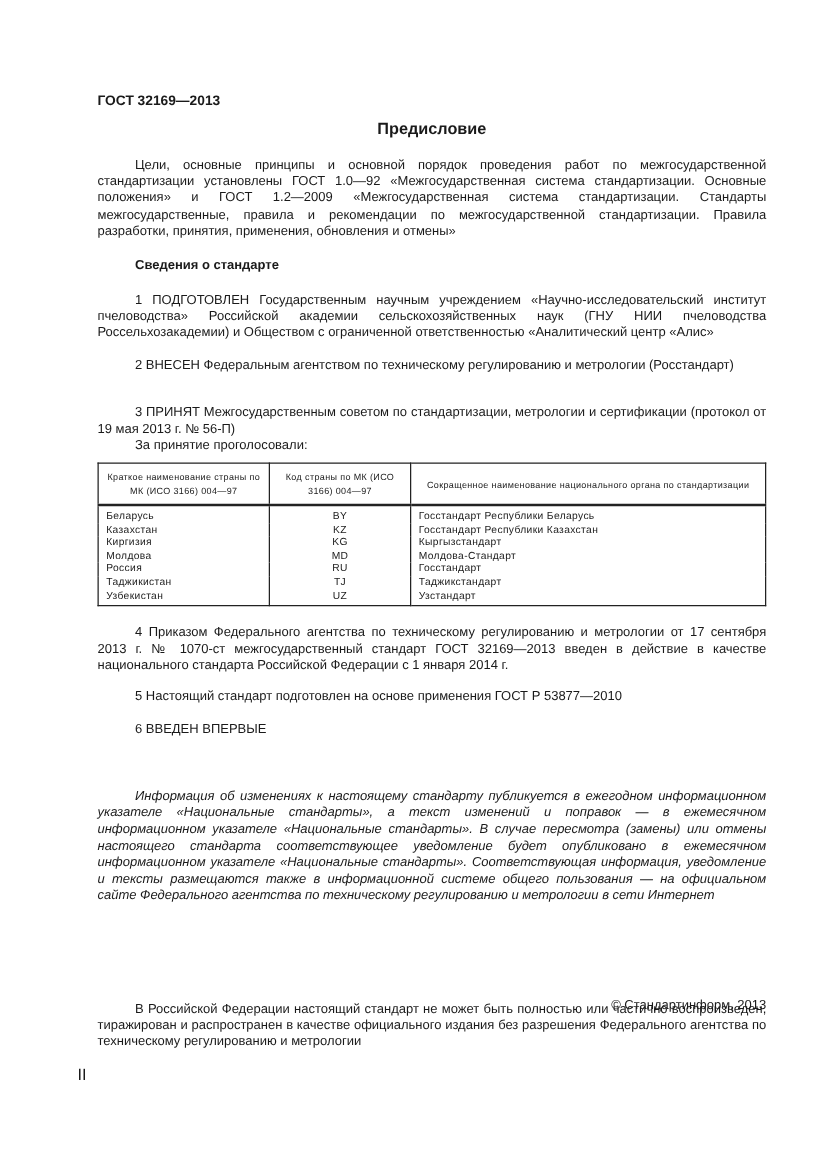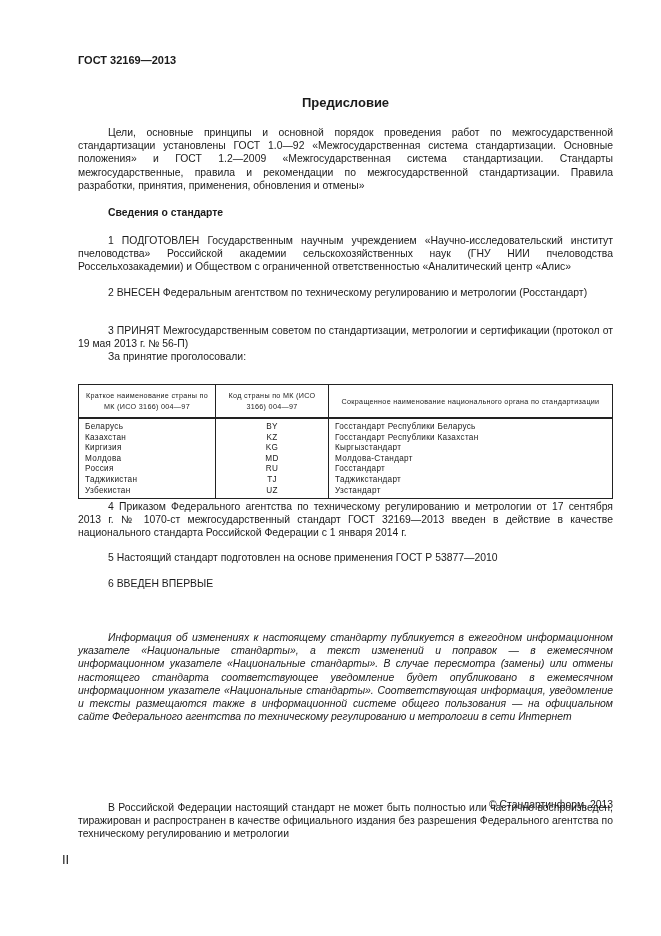--- a/index.html
+++ b/index.html
@@ -2,39 +2,39 @@
 <html><head>
   <meta charset="utf-8">
   <style>
     html, body { margin: 0; padding: 0; background: #ffffff; }
     body {
       width: 661px; height: 936px; position: relative; overflow: hidden;
       font-family: "Liberation Sans", sans-serif; color: #1a1a1a;
     }
     .page { position: absolute; left: 0; top: 0; width: 661px; height: 936px; }
     .doc-header {
-      position: absolute; left: 78px; top: 54px;
+      position: absolute; left: 78px; top: 75px;
       font-size: 11px; font-weight: bold; letter-spacing: 0;
     }
     .title {
       position: absolute; left: 78px; width: 535px; top: 95px;
       text-align: center; font-size: 13px; font-weight: bold;
     }
     .para {
       position: absolute; left: 78px; width: 535px;
       font-size: 10.4px; line-height: 13.2px; text-align: justify;
       text-align-last: left;
     }
     .indent { text-indent: 30px; }
     .bold { font-weight: bold; }
     .italic { font-style: italic; }
     .right { text-align: right; text-align-last: right; margin-top: 23px; }
 
     table.members {
-      position: absolute; left: 78px; top: 384px; width: 535px;
+      position: absolute; left: 78px; top: 370px; width: 535px;
       border-collapse: collapse; font-size: 8.2px; letter-spacing: 0.3px;
     }
     table.members th {
       font-weight: normal; font-size: 7.2px; line-height: 11px;
       border: 1px solid #222; border-bottom: 2px solid #222;
       padding: 5px 3px 5px 3px; text-align: center; vertical-align: middle; height: 21px;
     }
     table.members td {
       border-left: 1px solid #222; border-right: 1px solid #222;
       padding: 0 6px; line-height: 10.6px; vertical-align: top; margin-left: 44px;

